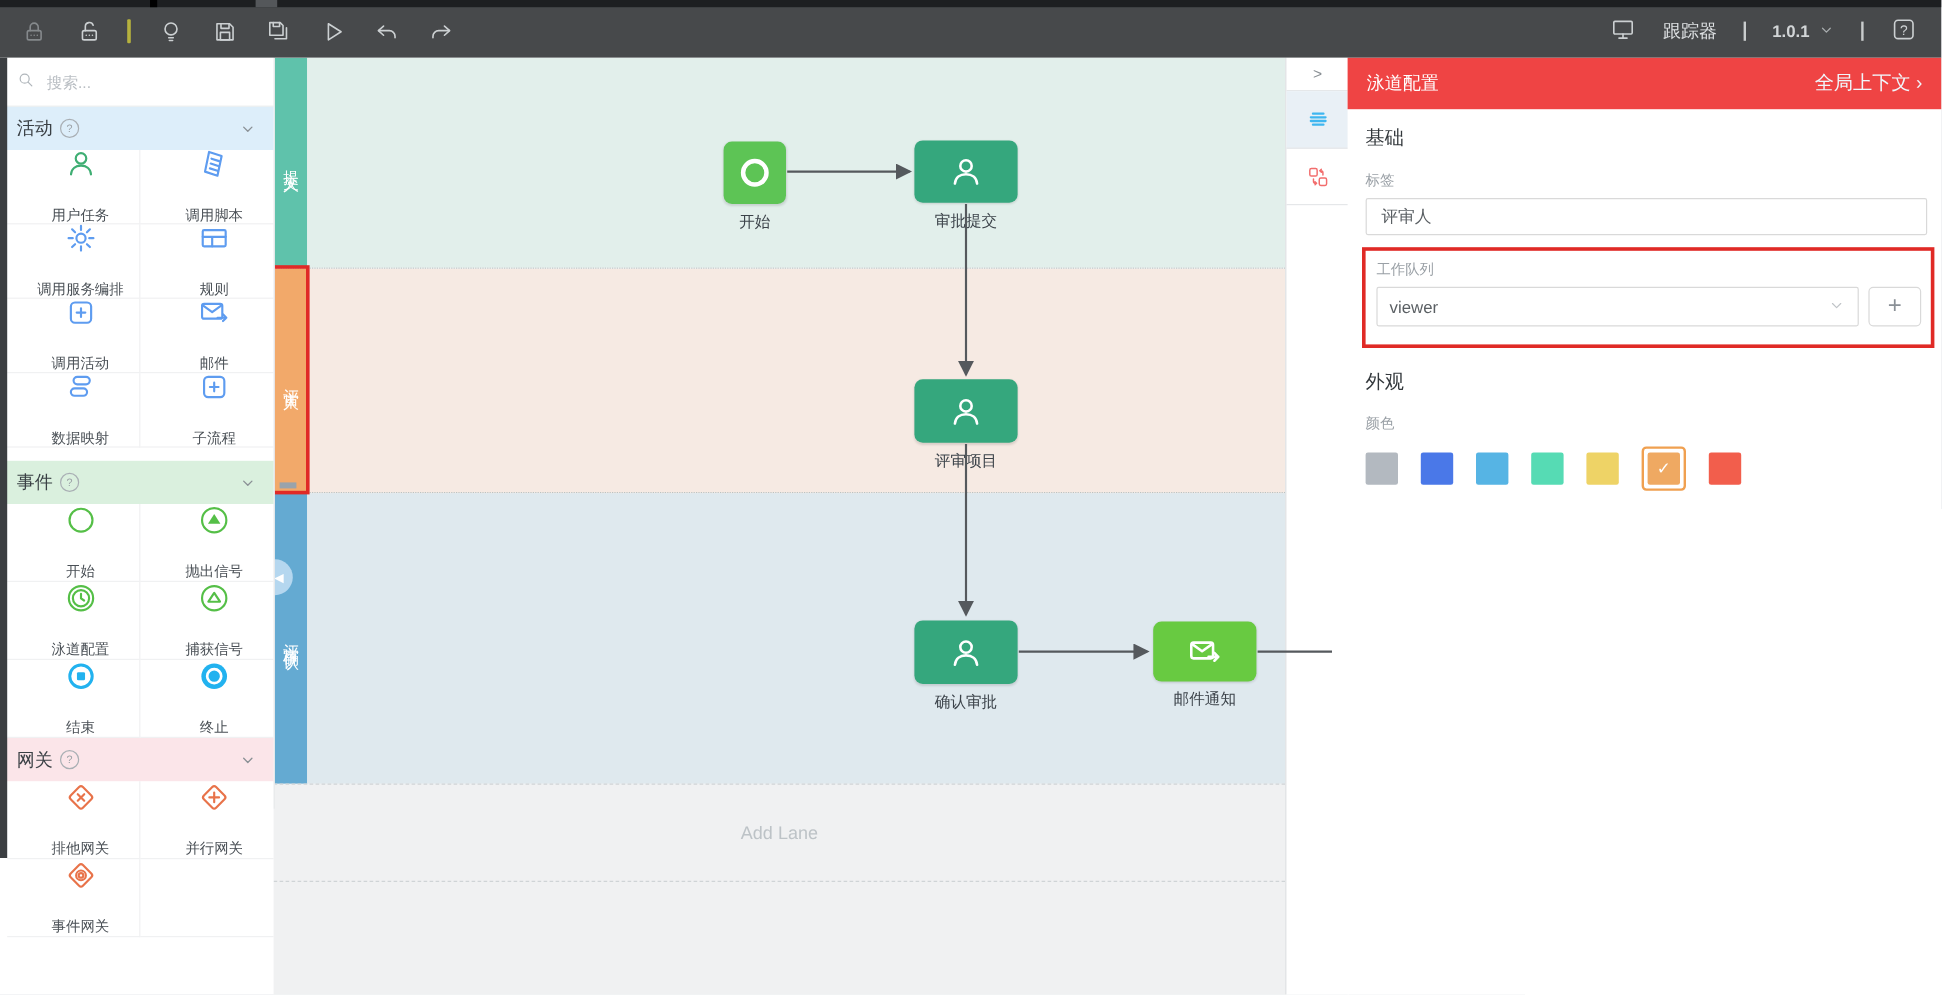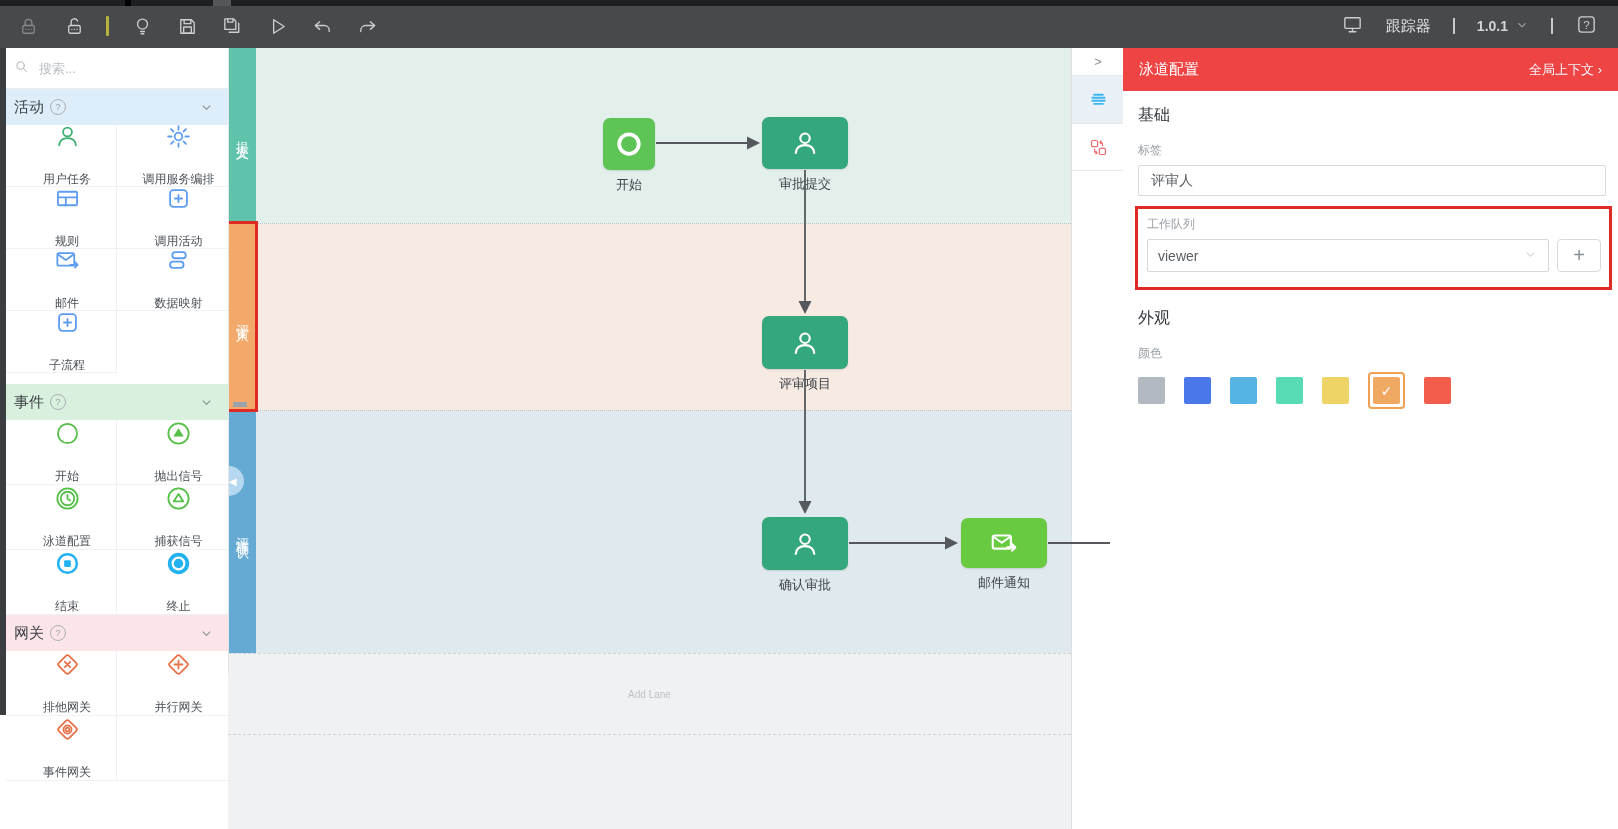--- a/index.html
+++ b/index.html
@@ -42,41 +42,41 @@
   .canvas{position:absolute;left:228px;top:48px;width:843px;height:781px;background:#f0f1f2;overflow:hidden;z-index:1;}
   .lane{position:absolute;left:0;width:843px;display:flex;}
   .lane-head{width:28px;height:100%;display:flex;align-items:center;justify-content:center;cursor:pointer;}
   .lane-head span{writing-mode:vertical-lr;letter-spacing:3px;color:#fff;font-size:13px;}
   .lane-body{flex:1;height:100%;}
   .lane.l1,.lane.l2{border-top:1px dotted #b9c2c2;}
   .lane-sel{position:absolute;border:3px solid #e02a26;z-index:6;pointer-events:none;}
   .lane-grip{position:absolute;width:14px;height:5px;background:#9aa3ab;z-index:7;}
   .addlane{position:absolute;left:0;top:605px;width:843px;height:80px;border-top:1px dashed #cfd4d6;
       border-bottom:1px dashed #cfd4d6;display:flex;align-items:center;justify-content:center;
-      color:#bdc3c7;font-size:10px;cursor:pointer;}
+      color:#bdc3c7;font-size:15px;cursor:pointer;}
   .node{position:absolute;border-radius:7px;display:flex;align-items:center;justify-content:center;z-index:4;cursor:pointer;
       box-shadow:0 1px 2px rgba(0,0,0,.12);}
   .node svg{width:30px;height:30px;}
   .node-lbl{position:absolute;width:120px;text-align:center;font-size:13px;color:#3c434a;z-index:4;}
   .edges{position:absolute;left:228px;top:48px;width:890px;height:781px;pointer-events:none;z-index:3;}
   .collapse-handle{position:absolute;left:-14px;top:418px;width:30px;height:30px;border-radius:50%;
       background:#b5d7ef;z-index:5;cursor:pointer;display:flex;align-items:center;justify-content:flex-end;}
   .collapse-handle span{color:#fff;font-size:13px;padding-right:5px;}
   
   .side-strip{position:absolute;left:1071px;top:48px;width:52px;height:781px;background:#fff;border-left:1px solid #dddfe1;z-index:2;}
   .strip-cell{display:flex;align-items:center;justify-content:center;border-bottom:1px solid #e5e7e9;cursor:pointer;}
   .strip-cell svg{width:21px;height:21px;}
   .c1{height:27px;color:#888e93;font-size:13px;}
   .c2{height:47px;background:#e9f0f6;}
   .c3{height:46px;}
   
   .panel{position:absolute;left:1123px;top:48px;width:495px;height:781px;background:#fff;z-index:4;}
   .panel-head{height:43px;background:#ef4444;display:flex;align-items:center;padding:0 16px;}
   .panel-head .title{color:#fff;font-size:15px;}
-  .panel-head .ctx{margin-left:auto;color:#f0f6fb;font-size:13px;cursor:pointer;}
+  .panel-head .ctx{margin-left:auto;color:#f0f6fb;font-size:16px;cursor:pointer;}
   .panel-body{padding:14px 12px 0 15px;}
   .h-sec{font-size:16px;color:#33383c;margin:0 0 16px 0;font-weight:normal;}
   .f-lbl{font-size:12px;color:#9aa0a6;margin-bottom:6px;}
   .t-input{width:100%;height:31px;border:1px solid #d9d9d9;border-radius:2px;box-sizing:border-box;
       padding:0 12px;font-size:14px;color:#5a5f63;outline:none;background:#fff;
       font-family:"Liberation Sans","DejaVu Sans",sans-serif;}
   .redbox{border:3px solid #e02a26;margin:10px -6px 0 -3px;padding:7px 8px 15px 9px;}
   .q-row{display:flex;gap:8px;align-items:center;}
   .selectbox{flex:1;height:31px;border:1px solid #d9d9d9;border-radius:2px;display:flex;align-items:center;
       padding:0 10px;font-size:14px;color:#5a5f63;cursor:pointer;background:#fff;}
@@ -194,20 +194,27 @@
         <div class="sec-items s0">
           <div class="cell">
             <span style="width:27px;height:27px"><svg viewBox="0 0 24 24" fill="none" stroke="#3fae73" stroke-width="1.6" stroke-linecap="round" stroke-linejoin="round">
                 <circle cx="12" cy="8" r="3.9"></circle>
                 <path d="M4.6 19.8c.4-4.3 3.5-6.4 7.4-6.4s7 2.1 7.4 6.4"></path>
               </svg></span>
             <span class="ilbl">用户任务</span>
           </div>
           <div class="cell">
             <span style="width:27px;height:27px"><svg viewBox="0 0 24 24" fill="none" stroke="#5e9cf0" stroke-width="1.6" stroke-linecap="round" stroke-linejoin="round">
+                <path d="M8.2 3.2l9.3 3-3.1 14.6-9.2-3z"></path>
+                <path d="M10 8.2l5.6 1.8M9.4 11.8l5.6 1.8M8.8 15.4l5.6 1.8"></path>
+              </svg></span>
+            <span class="ilbl">调用脚本</span>
+          </div>
+          <div class="cell">
+            <span style="width:27px;height:27px"><svg viewBox="0 0 24 24" fill="none" stroke="#5e9cf0" stroke-width="1.6" stroke-linecap="round" stroke-linejoin="round">
                 <circle cx="12" cy="12" r="3.4"></circle>
                 <path d="M12 2.8v3.1M12 18.1v3.1M2.8 12h3.1M18.1 12h3.1M5.4 5.4l2.2 2.2M16.4 16.4l2.2 2.2M18.6 5.4l-2.2 2.2M7.6 16.4l-2.2 2.2"></path>
               </svg></span>
             <span class="ilbl">调用服务编排</span>
           </div>
           <div class="cell">
             <span style="width:27px;height:27px"><svg viewBox="0 0 24 24" fill="none" stroke="#5e9cf0" stroke-width="1.6" stroke-linecap="round" stroke-linejoin="round">
                 <rect x="3.5" y="6" width="17" height="12" rx="1"></rect>
                 <path d="M3.5 11h17M10.5 11v7"></path>
               </svg></span>

